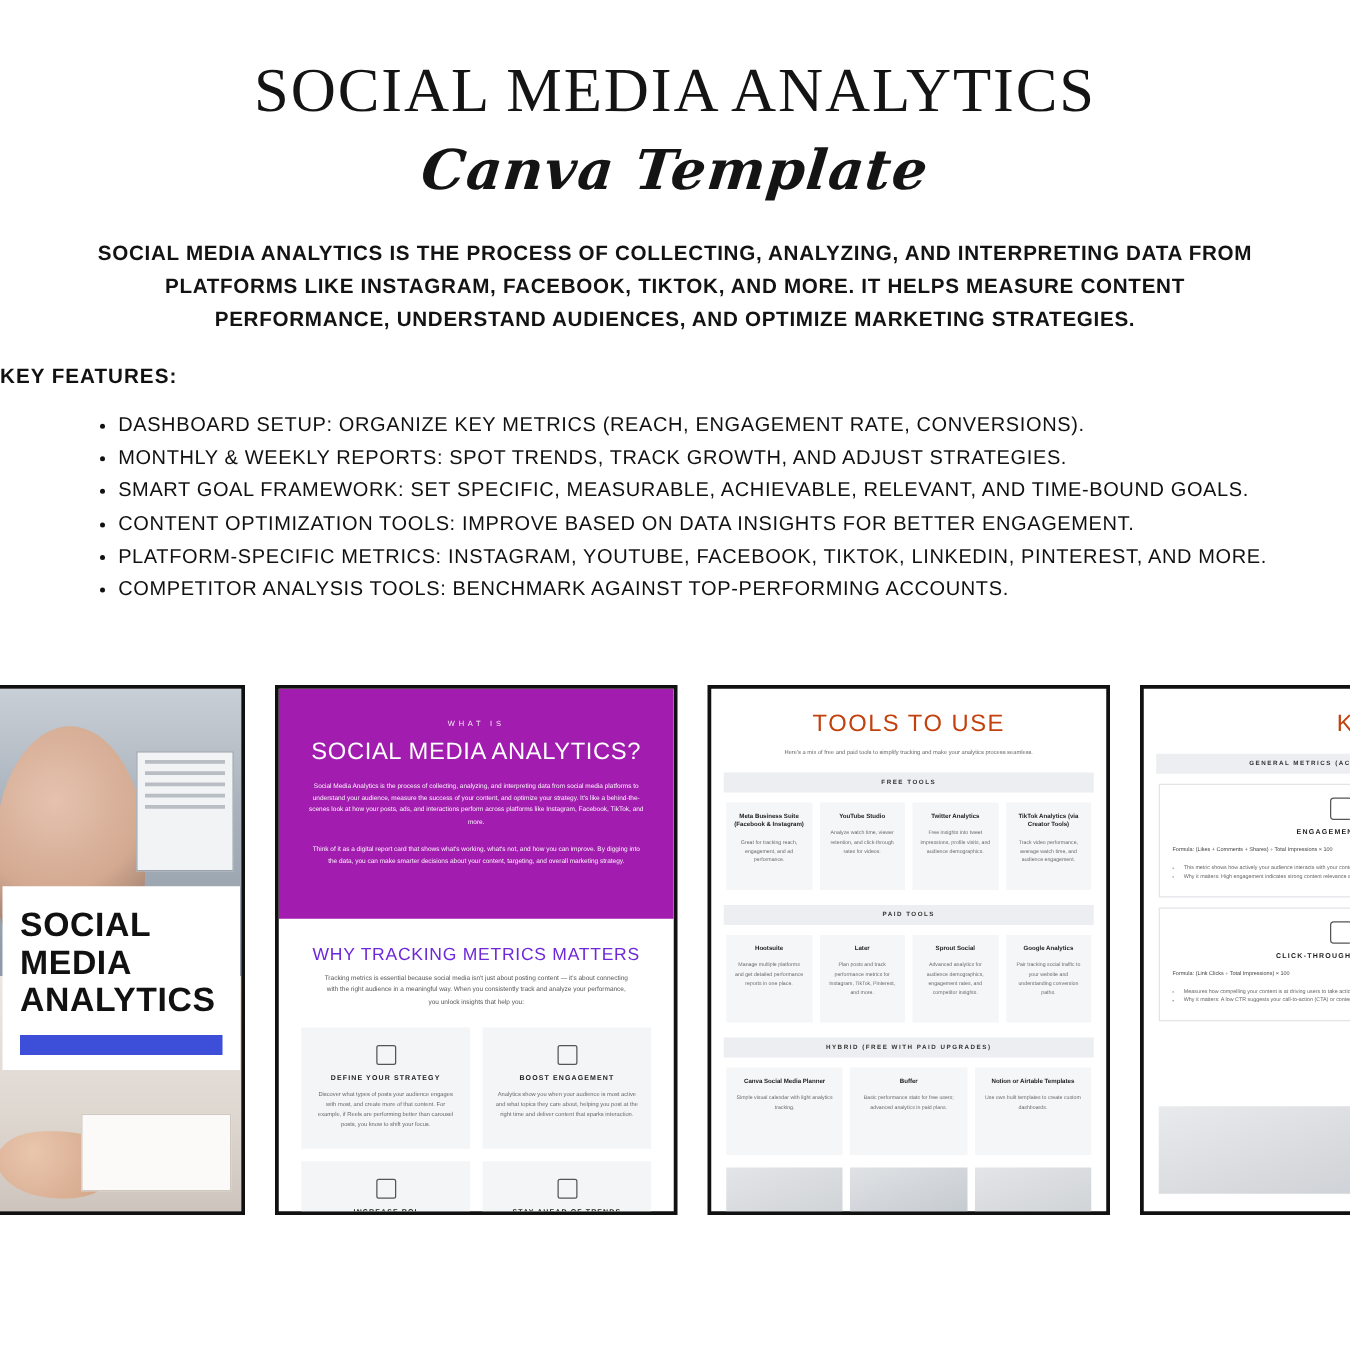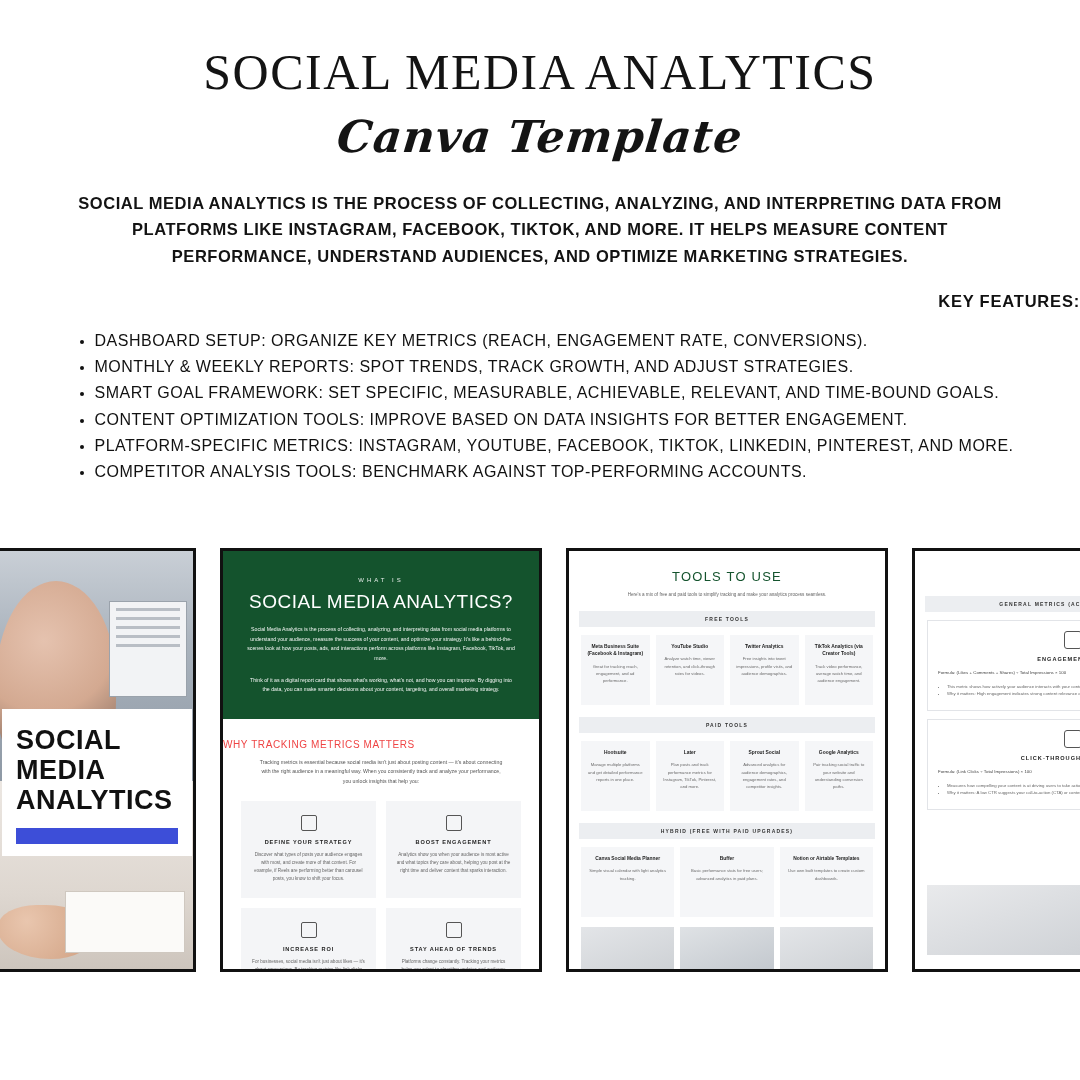--- a/index.html
+++ b/index.html
@@ -41,21 +41,21 @@
     font-size: 16.5px;
     font-weight: 700;
     letter-spacing: 0.55px;
     line-height: 1.62;
     text-transform: uppercase;
     color: #131313;
   }
 
   .key-features {
     margin-top: 22px;
-    text-align: right;
+    text-align: left;
     font-size: 16.5px;
     font-weight: 700;
     letter-spacing: 0.8px;
     text-transform: uppercase;
   }
 
   
   .features {
     width: 1015px;
     margin: 18px auto 0;
@@ -142,36 +142,36 @@
   }
   .photo-bottom .hand {
     position: absolute; left: 6px; bottom: 10px;
     width: 96px; height: 54px;
     background: radial-gradient(circle at 30% 30%, #e9c6ae, #cf9f80);
     border-radius: 40% 50% 45% 55%;
   }
 
   
   .blue-head {
-    background: #14532d; color: #fff;
-    padding: 26px 24px 24px; text-align: center;
+    background: #a21caf; color: #fff;
+    padding: 26px 24px 40px; text-align: center;
   }
   .blue-head .eyebrow {
     font-size: 6px; letter-spacing: 3px; opacity: .9; text-transform: uppercase;
   }
   .blue-head .bh-title {
     font-size: 19px; font-weight: 400; letter-spacing: .5px; margin-top: 8px;
     font-family: "Liberation Sans", sans-serif;
   }
   .blue-head .bh-body {
     font-size: 5.2px; line-height: 1.85; margin-top: 12px; opacity: .95;
   }
   .sec-title {
-    font-size: 10px; letter-spacing: .6px;
-    margin: 20px 0 8px; color: #ef4444;
+    text-align: center; font-size: 14px; letter-spacing: .6px;
+    margin: 20px 0 8px; color: #6d28d9;
   }
   .sec-sub {
     text-align: center; font-size: 5.2px; line-height: 1.85;
     color: #555; padding: 0 34px;
   }
   .grid2 {
     display: grid; grid-template-columns: 1fr 1fr; gap: 10px;
     padding: 14px 18px 18px;
   }
   .tile {
@@ -186,21 +186,21 @@
     font-size: 5.6px; font-weight: 700; letter-spacing: .9px; color: #222;
     text-transform: uppercase;
   }
   .tile .t-b {
     font-size: 4.6px; line-height: 1.8; color: #666; margin-top: 6px;
   }
 
   
   .doc-pad { padding: 18px 16px 0; }
   .doc-title {
-    text-align: center; font-size: 13px; letter-spacing: 1.2px; color: #14532d;
+    text-align: center; font-size: 19px; letter-spacing: 1.2px; color: #c2410c;
     text-transform: uppercase;
   }
   .doc-sub {
     text-align: center; font-size: 4.6px; color: #666; margin-top: 7px;
     line-height: 1.7;
   }
   .band {
     background: #eceef1; text-align: center; font-size: 5px; font-weight: 700;
     letter-spacing: 1.2px; padding: 5px 0; margin: 12px 10px 8px; color: #333;
     text-transform: uppercase;

